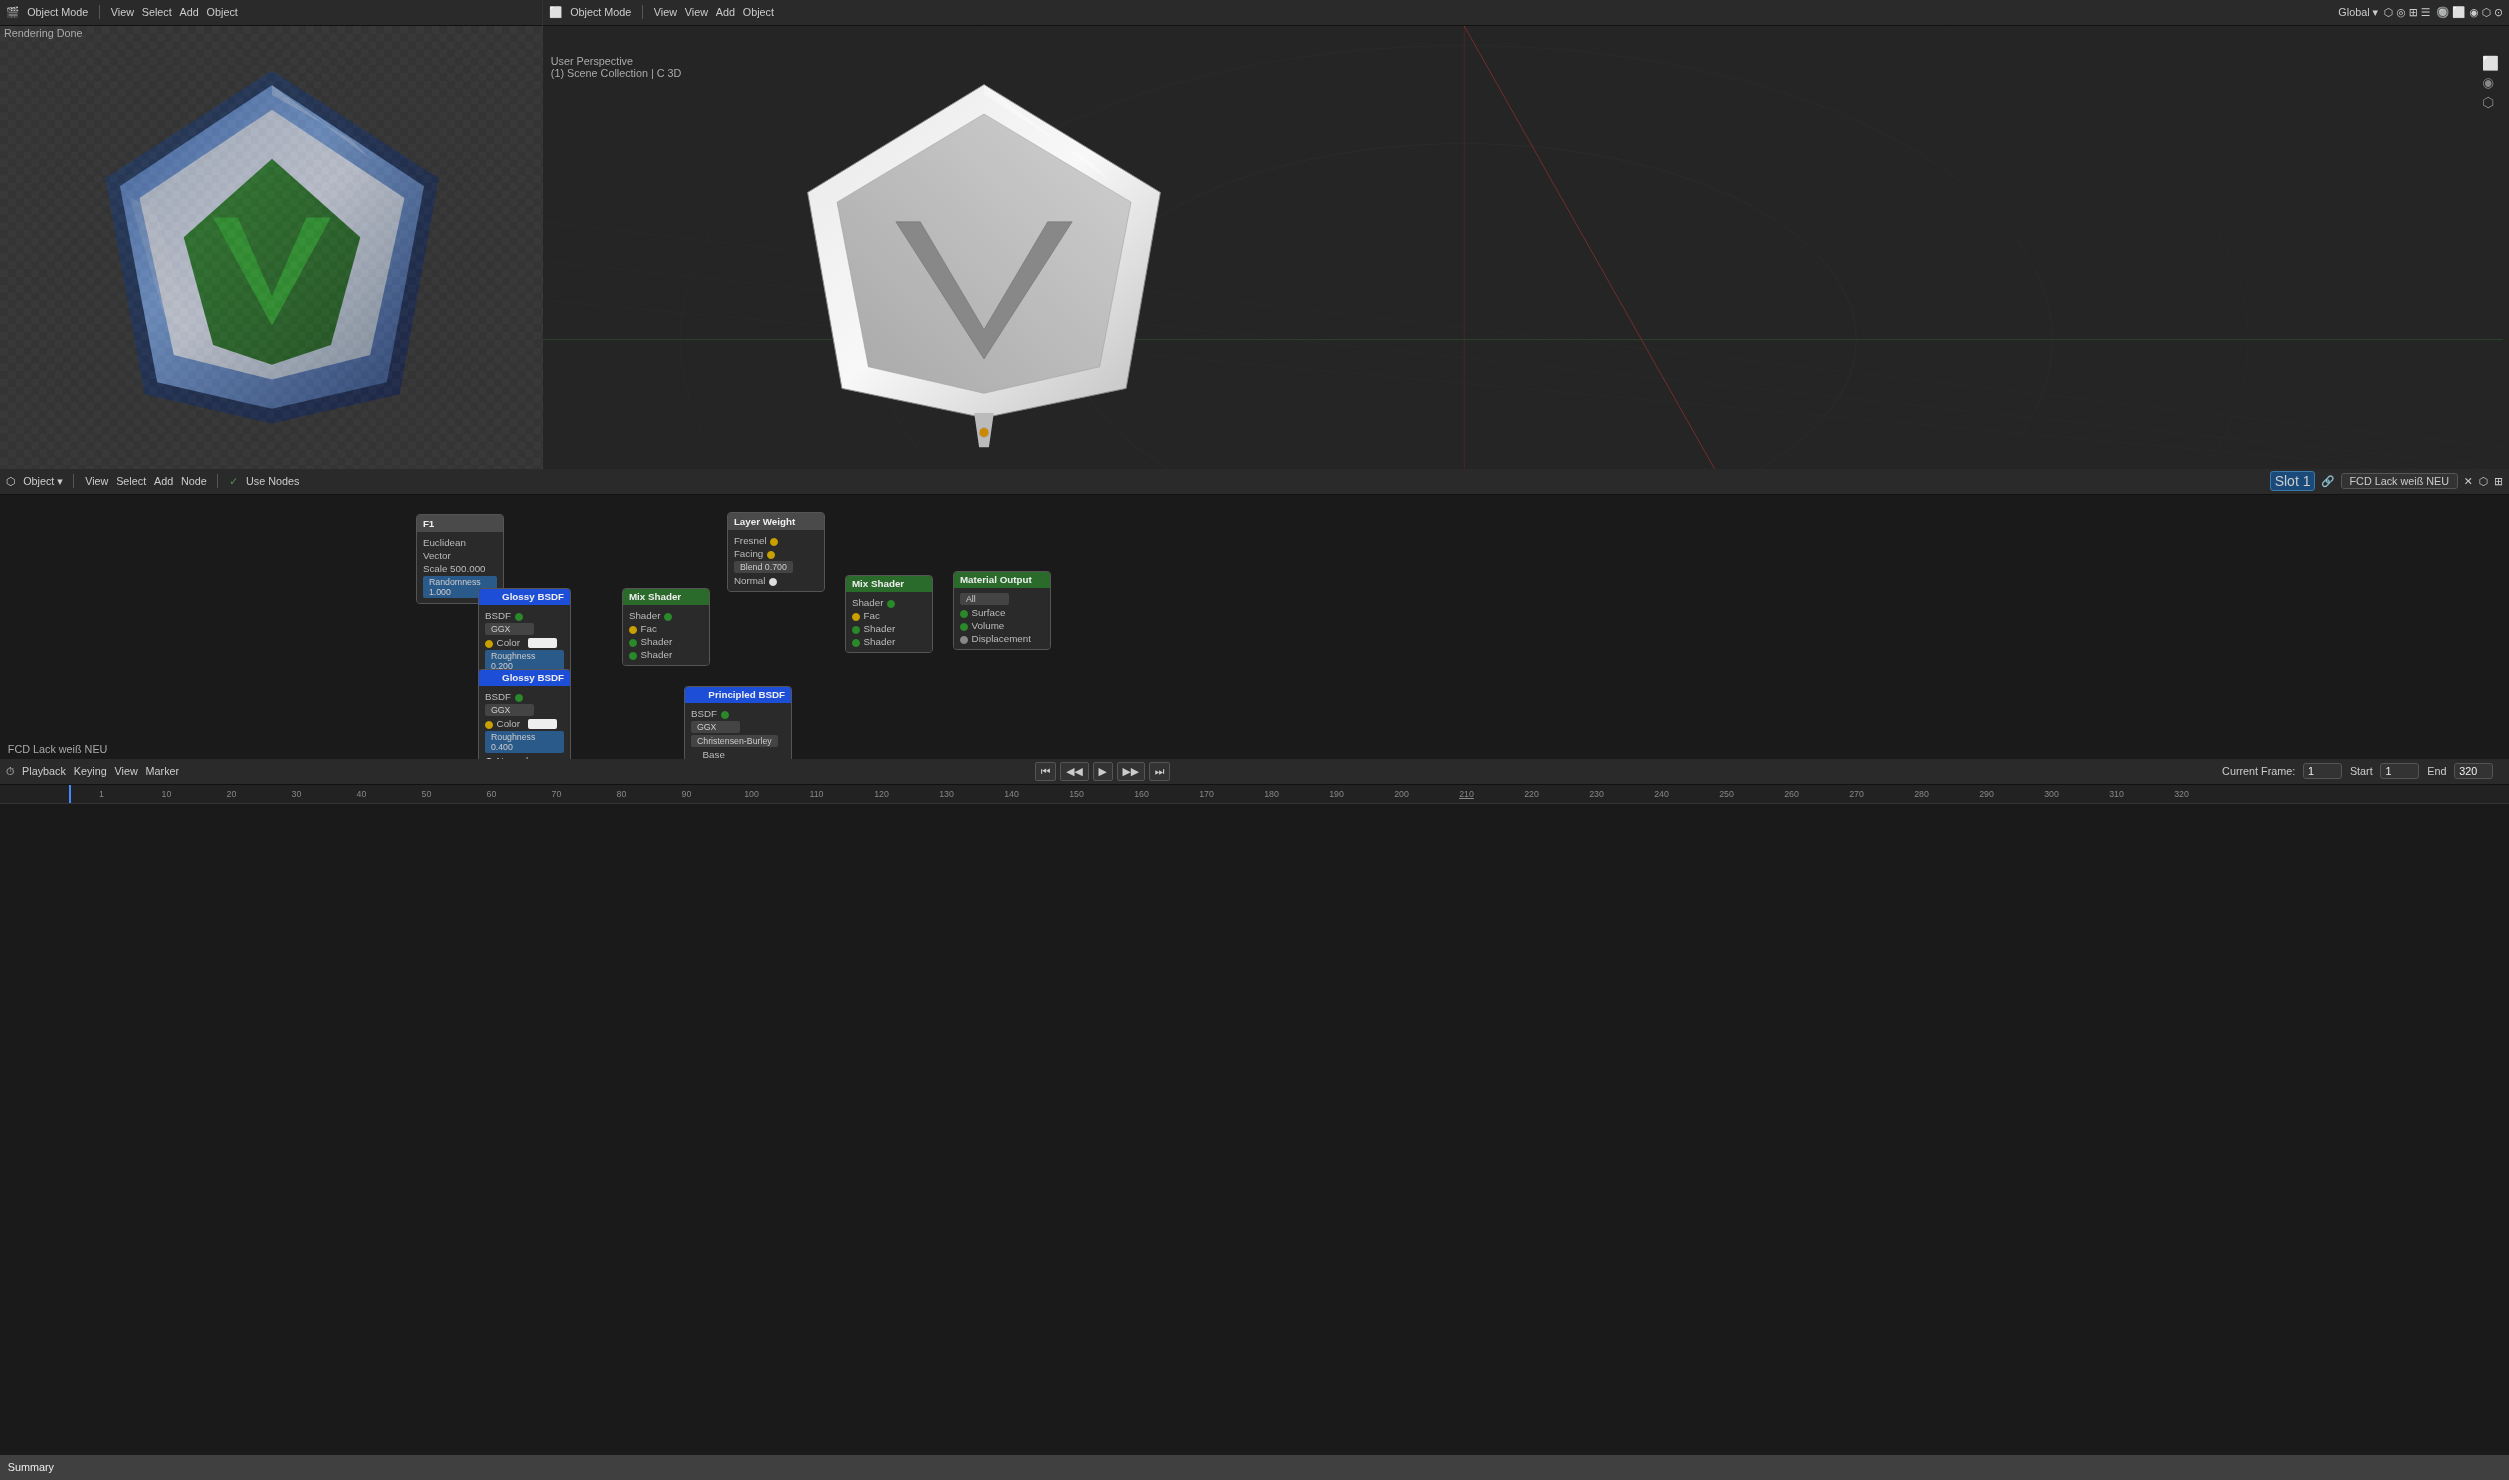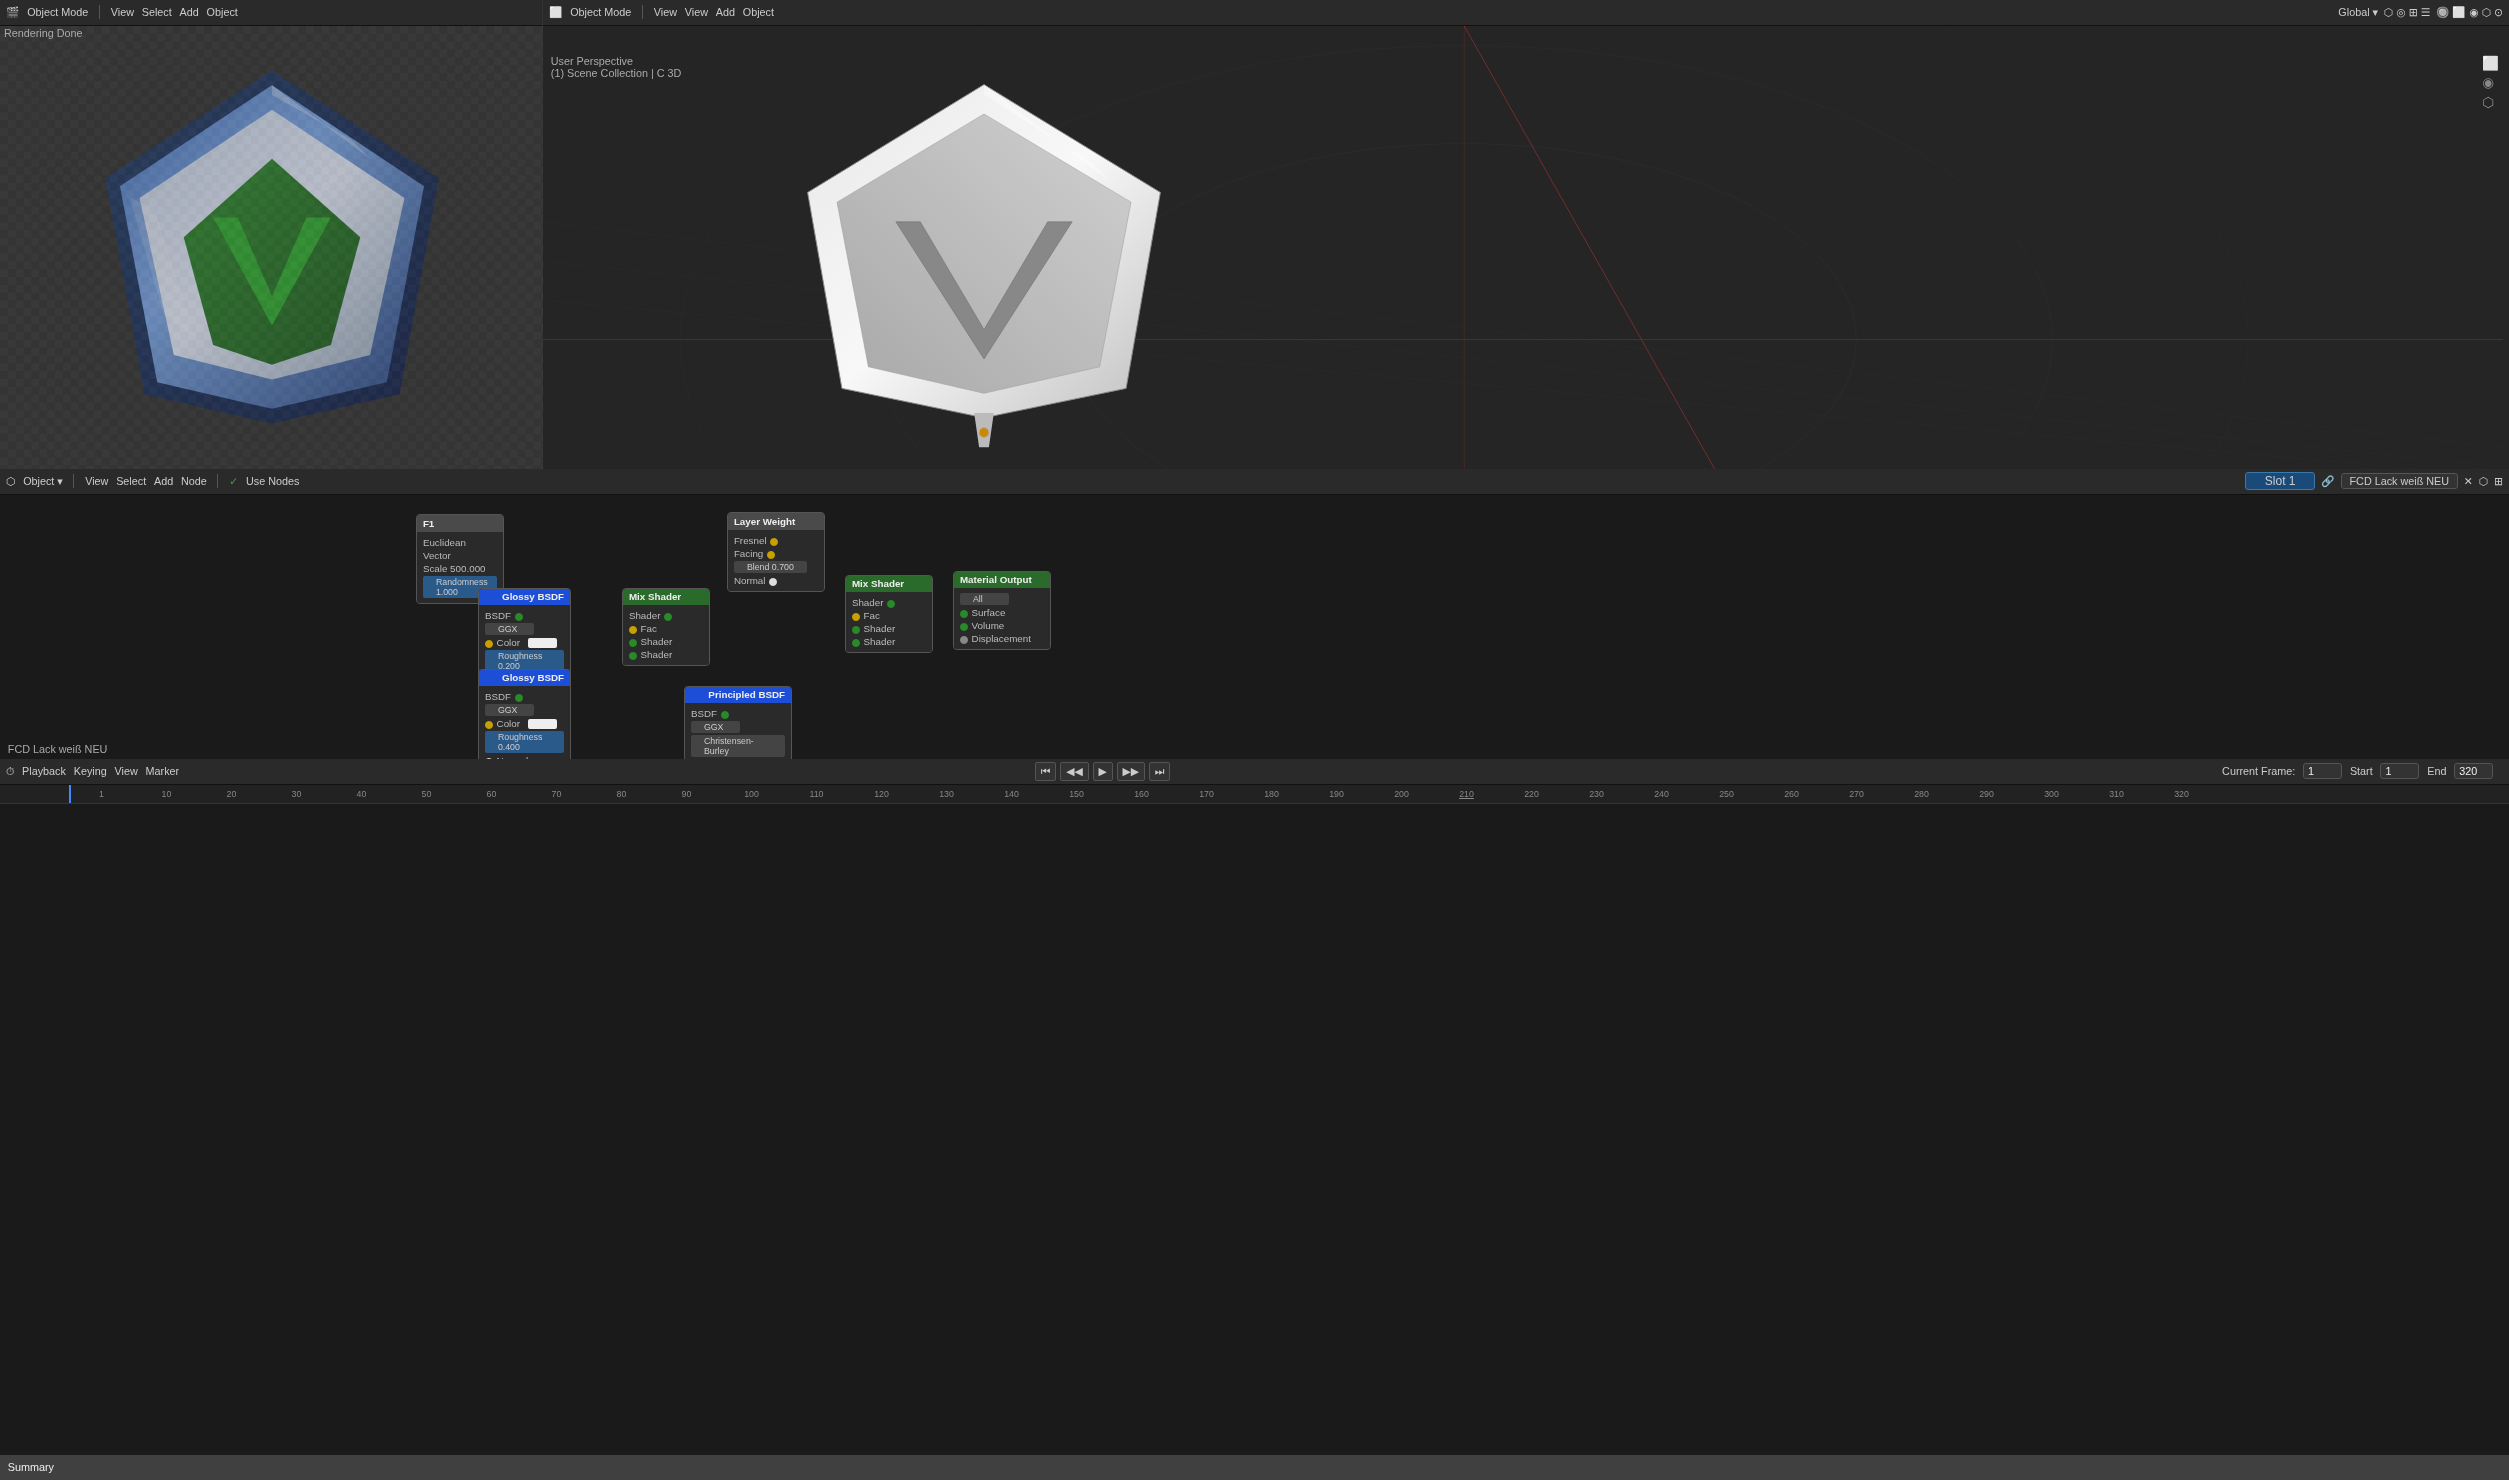--- a/index.html
+++ b/index.html
@@ -186,21 +186,21 @@
     }
 
     .socket-yellow { background: #c8a000; border-color: #c8a000; }
     .socket-green { background: #2a8a2a; border-color: #2a8a2a; }
     .socket-grey { background: #888; border-color: #888; }
     .socket-white { background: #ddd; border-color: #ddd; }
 
     .node-field {
       background: #444;
       border-radius: 2px;
-      padding: 1px 13px;
+      padding: 1px 6px;
       font-size: 8.8px;
       color: #ccc;
       min-width: 49px;
     }
 
     .node-field.highlight {
       background: #2a5a8a;
     }
 
     
@@ -365,22 +365,22 @@
       width: 1px;
       height: 13.7px;
       background: #555;
       margin: 0 2.9px;
     }
 
     .active-slot {
       background: #1a4a7a;
       border: 1px solid #3a7aaa;
       border-radius: 2.9px;
-      padding: 1px 19px;
-      font-size: 12px;
+      padding: 1px 4px;
+      font-size: 14px;
       cursor: pointer;
     }
 
     .viewport-overlay-icons {
       position: absolute;
       right: 9.8px;
       top: 29px;
       display: flex;
       flex-direction: column;
       gap: 3.9px;

